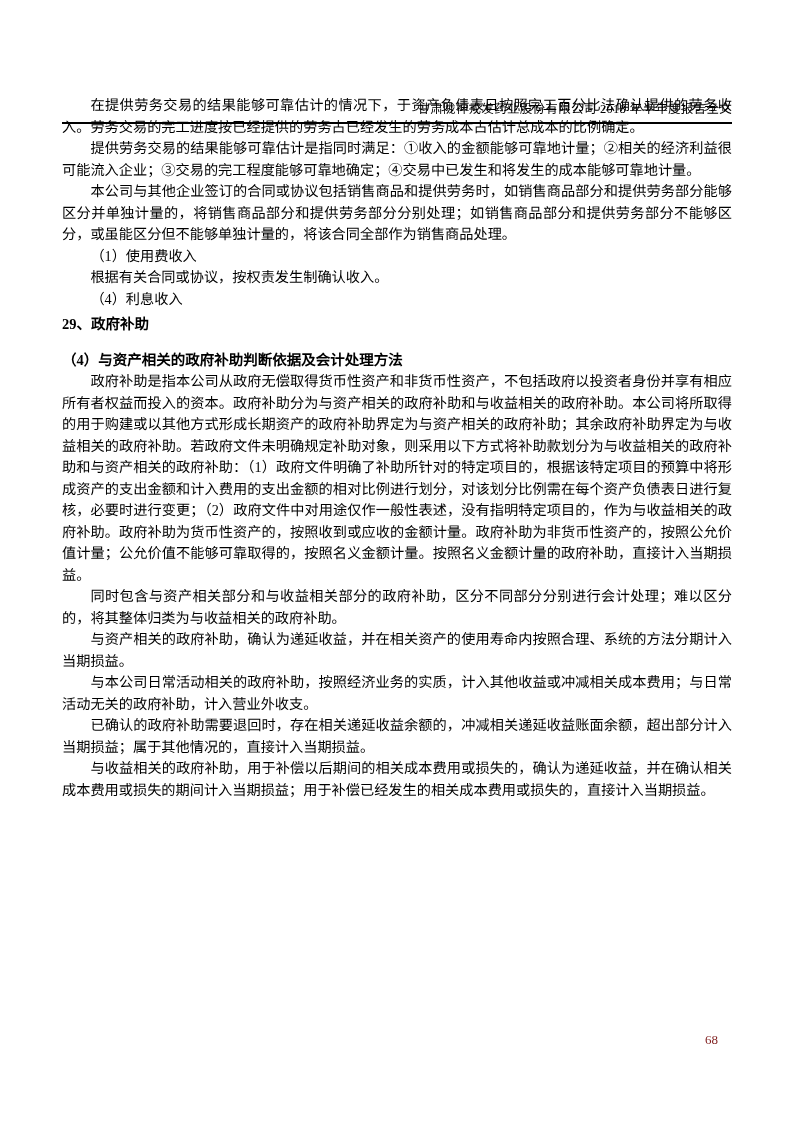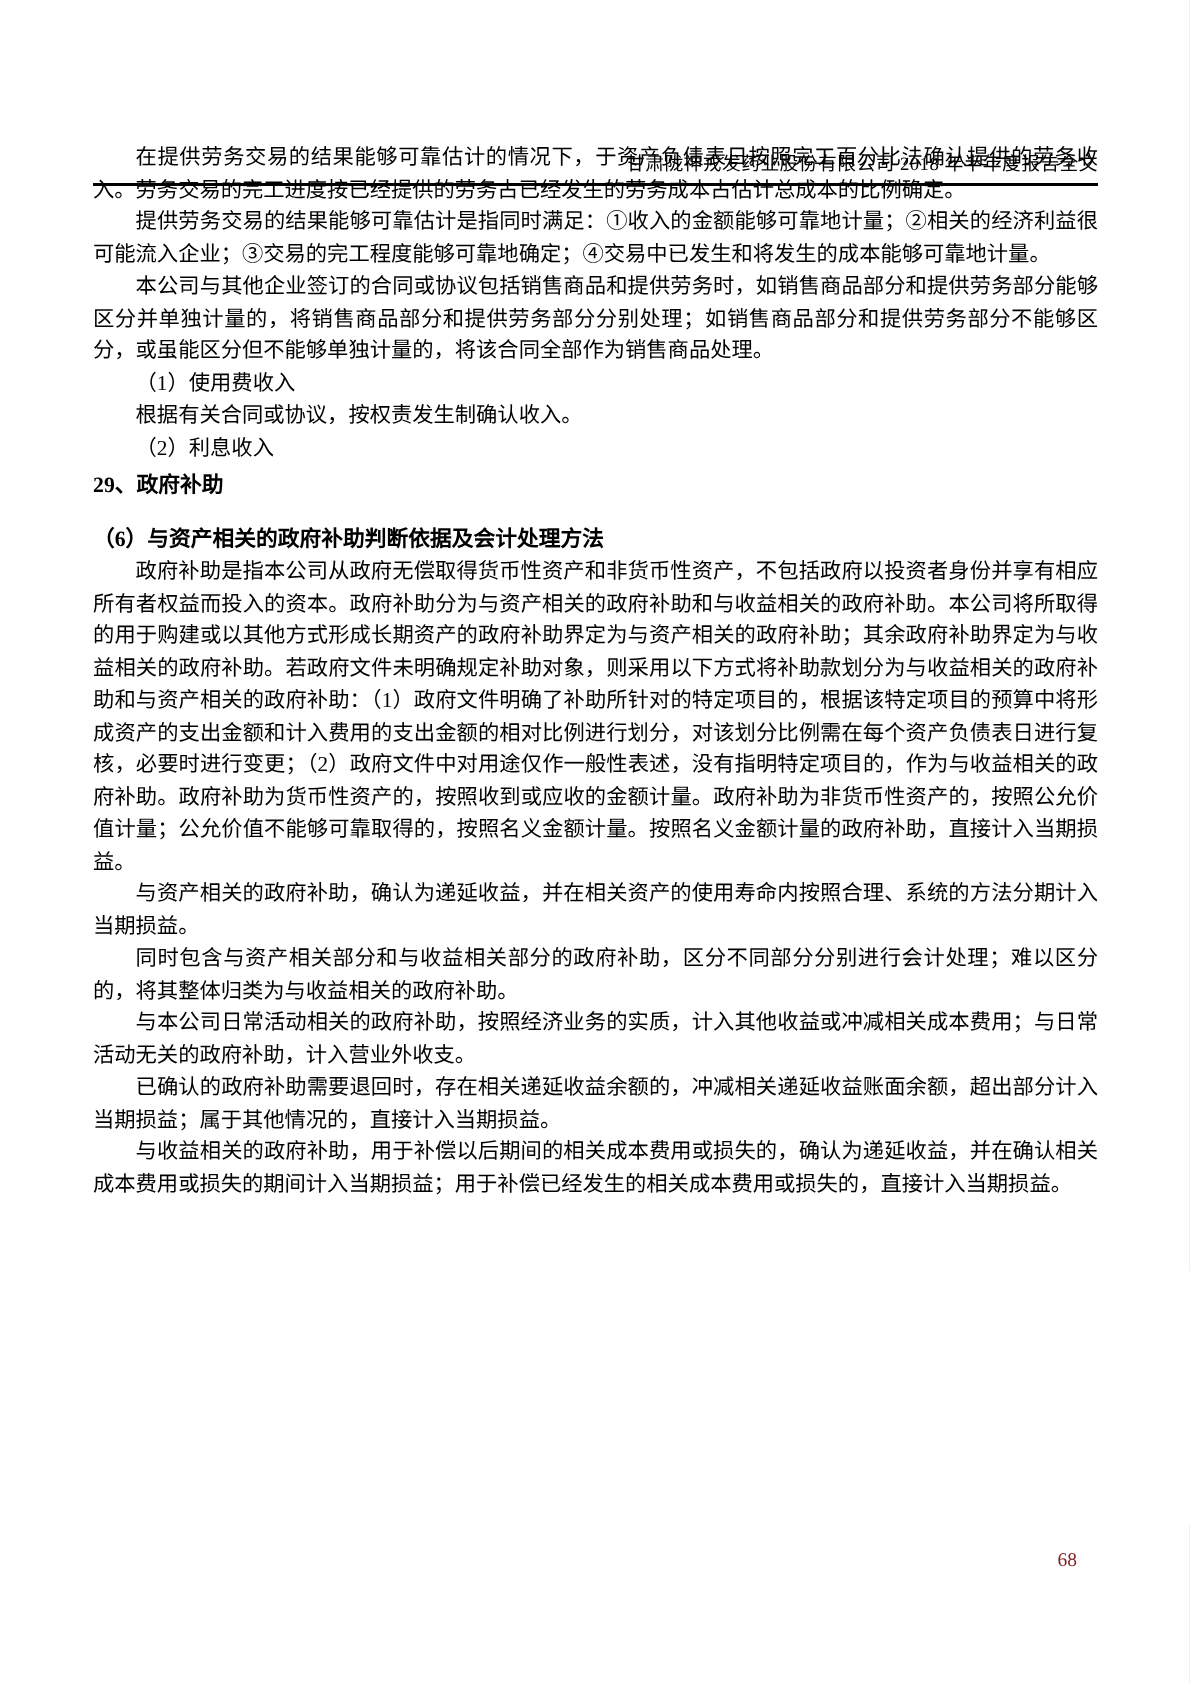--- a/index.html
+++ b/index.html
@@ -87,28 +87,28 @@
     <div class="header-title">甘肃陇神戎发药业股份有限公司 2018 年半年度报告全文</div>
     <div class="header-rule"></div>
   </div>
 
   <div class="content">
     <p class="body-para">在提供劳务交易的结果能够可靠估计的情况下，于资产负债表日按照完工百分比法确认提供的劳务收入。劳务交易的完工进度按已经提供的劳务占已经发生的劳务成本占估计总成本的比例确定。</p>
     <p class="body-para">提供劳务交易的结果能够可靠估计是指同时满足：①收入的金额能够可靠地计量；②相关的经济利益很可能流入企业；③交易的完工程度能够可靠地确定；④交易中已发生和将发生的成本能够可靠地计量。</p>
     <p class="body-para">本公司与其他企业签订的合同或协议包括销售商品和提供劳务时，如销售商品部分和提供劳务部分能够区分并单独计量的，将销售商品部分和提供劳务部分分别处理；如销售商品部分和提供劳务部分不能够区分，或虽能区分但不能够单独计量的，将该合同全部作为销售商品处理。</p>
     <p class="body-para">（1）使用费收入</p>
     <p class="body-para">根据有关合同或协议，按权责发生制确认收入。</p>
-    <p class="body-para">（2）利息收入</p>
+    <p class="body-para">（4）利息收入</p>
 
     <h2 class="heading-section">29、政府补助</h2>
-    <h3 class="heading-sub">（6）与资产相关的政府补助判断依据及会计处理方法</h3>
+    <h3 class="heading-sub">（4）与资产相关的政府补助判断依据及会计处理方法</h3>
 
     <p class="body-para gap-before">政府补助是指本公司从政府无偿取得货币性资产和非货币性资产，不包括政府以投资者身份并享有相应所有者权益而投入的资本。政府补助分为与资产相关的政府补助和与收益相关的政府补助。本公司将所取得的用于购建或以其他方式形成长期资产的政府补助界定为与资产相关的政府补助；其余政府补助界定为与收益相关的政府补助。若政府文件未明确规定补助对象，则采用以下方式将补助款划分为与收益相关的政府补助和与资产相关的政府补助：（1）政府文件明确了补助所针对的特定项目的，根据该特定项目的预算中将形成资产的支出金额和计入费用的支出金额的相对比例进行划分，对该划分比例需在每个资产负债表日进行复核，必要时进行变更；（2）政府文件中对用途仅作一般性表述，没有指明特定项目的，作为与收益相关的政府补助。政府补助为货币性资产的，按照收到或应收的金额计量。政府补助为非货币性资产的，按照公允价值计量；公允价值不能够可靠取得的，按照名义金额计量。按照名义金额计量的政府补助，直接计入当期损益。</p>
+    <p class="body-para">同时包含与资产相关部分和与收益相关部分的政府补助，区分不同部分分别进行会计处理；难以区分的，将其整体归类为与收益相关的政府补助。</p>
     <p class="body-para">与资产相关的政府补助，确认为递延收益，并在相关资产的使用寿命内按照合理、系统的方法分期计入当期损益。</p>
-    <p class="body-para">同时包含与资产相关部分和与收益相关部分的政府补助，区分不同部分分别进行会计处理；难以区分的，将其整体归类为与收益相关的政府补助。</p>
     <p class="body-para">与本公司日常活动相关的政府补助，按照经济业务的实质，计入其他收益或冲减相关成本费用；与日常活动无关的政府补助，计入营业外收支。</p>
     <p class="body-para">已确认的政府补助需要退回时，存在相关递延收益余额的，冲减相关递延收益账面余额，超出部分计入当期损益；属于其他情况的，直接计入当期损益。</p>
 
 
     <p class="body-para gap-before-sm">与收益相关的政府补助，用于补偿以后期间的相关成本费用或损失的，确认为递延收益，并在确认相关成本费用或损失的期间计入当期损益；用于补偿已经发生的相关成本费用或损失的，直接计入当期损益。</p>
   </div>
 
   <div class="page-footer">
     <span>68</span>
   </div>

